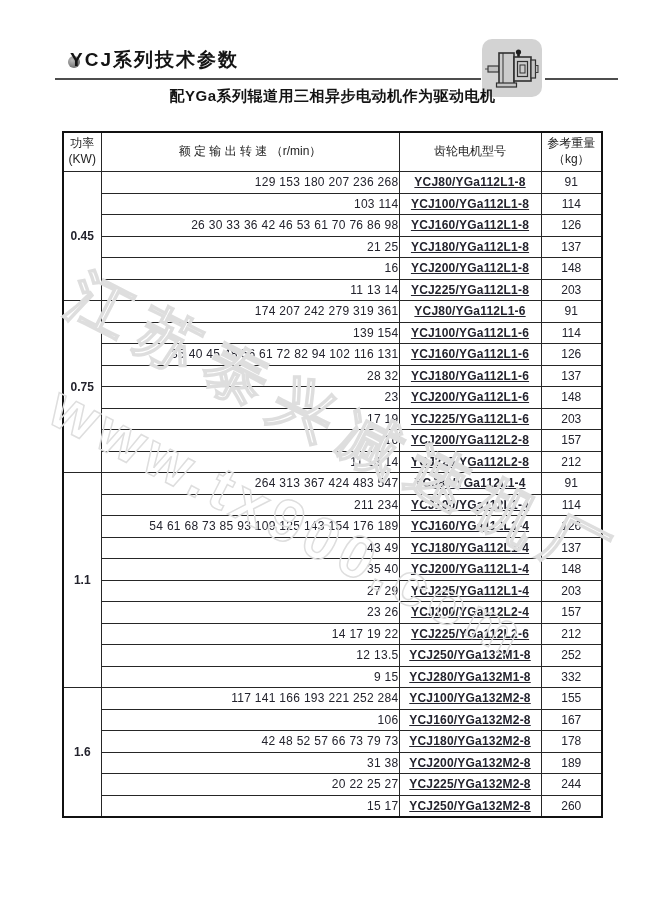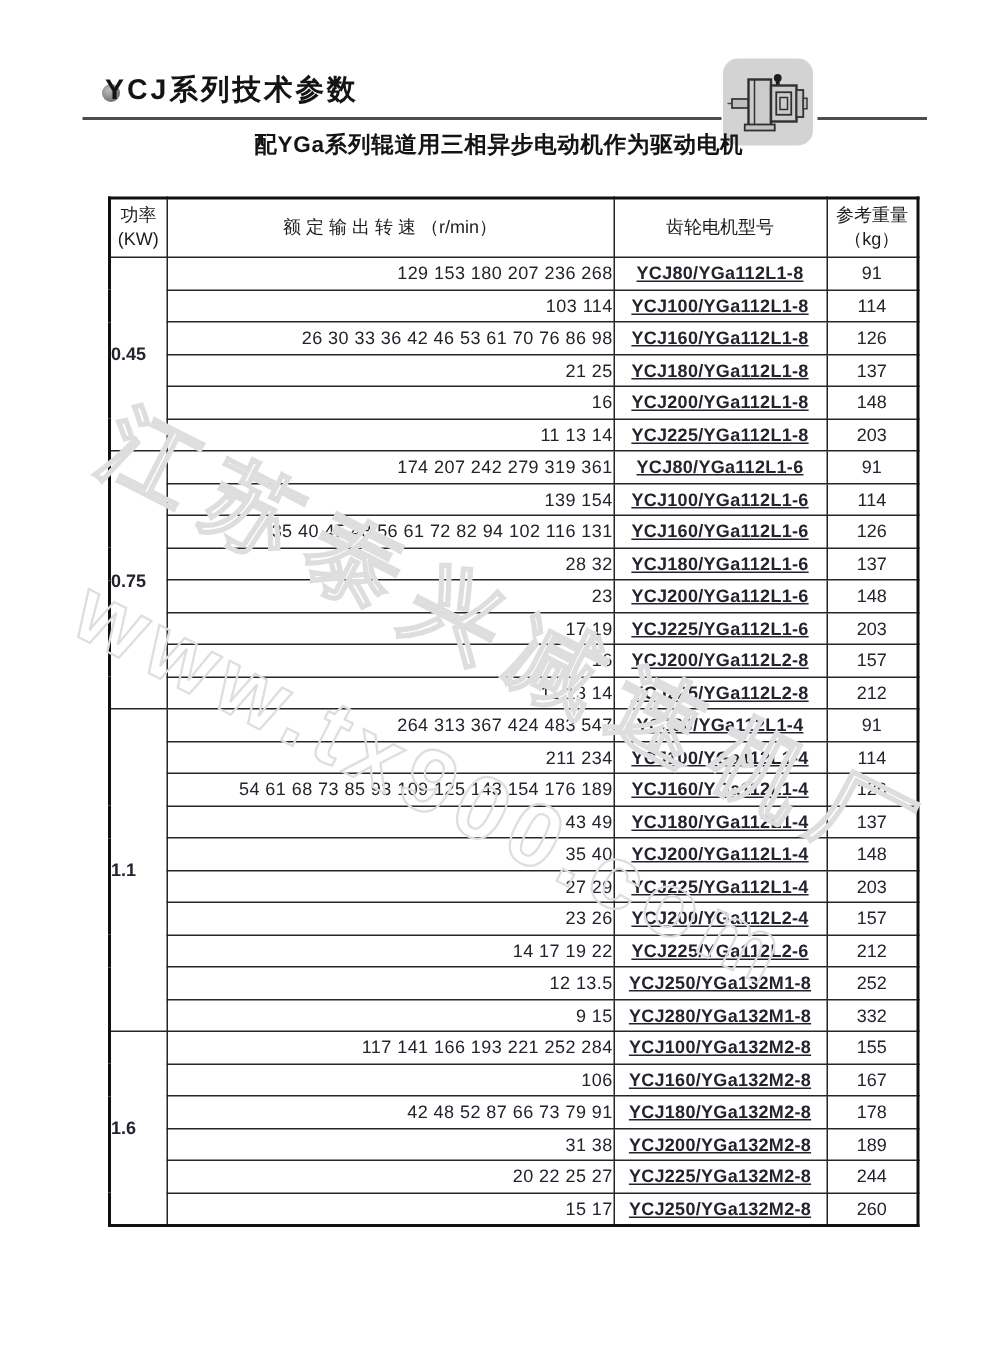--- a/index.html
+++ b/index.html
@@ -39,30 +39,30 @@
   }
   .wm1 { left:92px; top:254px; font-size:62px; letter-spacing:14px; transform:rotate(27deg); }
   .wm2 { left:70px; top:372px; font-size:60px; letter-spacing:6px;  transform:rotate(27deg); }
 
   
   table.spec {
     position:absolute; left:62px; top:131px; width:539px;
     border-collapse:collapse; table-layout:fixed; z-index:2;
   }
   table.spec, table.spec th, table.spec td { border:1px solid #262626; }
-  table.spec { border:2px solid #111;margin-left:10px; }
+  table.spec { border:2px solid #111; }
   table.spec th {
     height:38px; padding:0; font-size:12px; font-weight:normal;
     color:#1c1c1c; line-height:1.3; text-align:center;
   }
   table.spec td { height:20.5px; padding:0; font-size:12px; color:#23232d; overflow:hidden; }
   td.cell-speed  { text-align:right; padding-left:6px; letter-spacing:0.3px; white-space:nowrap; }
   td.cell-model  { text-align:center; font-weight:bold; letter-spacing:0.2px;text-decoration:underline; }
   td.cell-weight { text-align:center; }
-  td.cell-power  { font-weight:bold; }
+  td.cell-power  { text-align:center; font-weight:bold; }
   tr.group-start td { border-top:1.5px solid #1c1c1c; }
 </style>
 </head>
 <body>
 
 <div class="page">
 
   <div class="wm wm1">江苏泰兴减速机厂</div>
   <div class="wm wm2">www.tx900.com</div>
 
@@ -247,21 +247,21 @@
           <td class="cell-speed">117 141 166 193 221 252 284</td>
           <td class="cell-model">YCJ100/YGa132M2-8</td>
           <td class="cell-weight">155</td>
         </tr>
         <tr>
           <td class="cell-speed">106</td>
           <td class="cell-model">YCJ160/YGa132M2-8</td>
           <td class="cell-weight">167</td>
         </tr>
         <tr>
-          <td class="cell-speed">42 48 52 87 66 73 79 91</td>
+          <td class="cell-speed">42 48 52 57 66 73 79 73</td>
           <td class="cell-model">YCJ180/YGa132M2-8</td>
           <td class="cell-weight">178</td>
         </tr>
         <tr>
           <td class="cell-speed">31 38</td>
           <td class="cell-model">YCJ200/YGa132M2-8</td>
           <td class="cell-weight">189</td>
         </tr>
         <tr>
           <td class="cell-speed">20 22 25 27</td>

